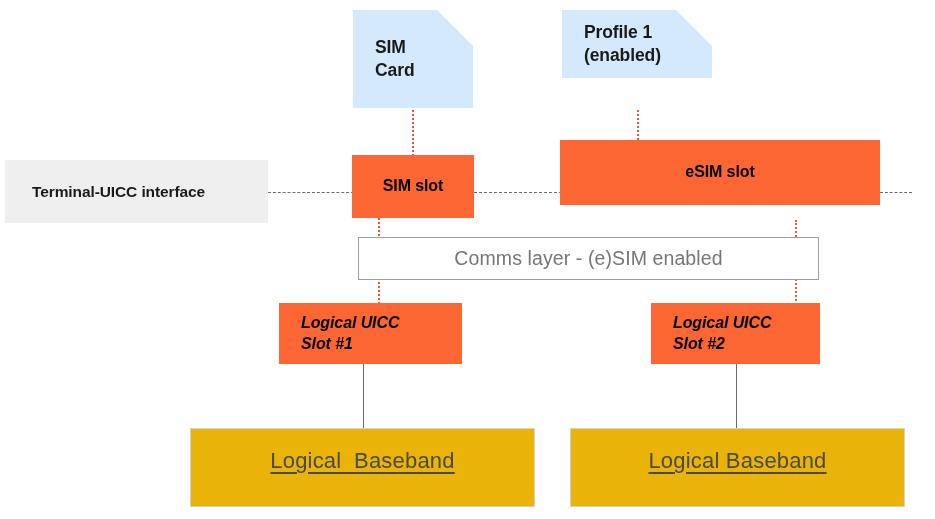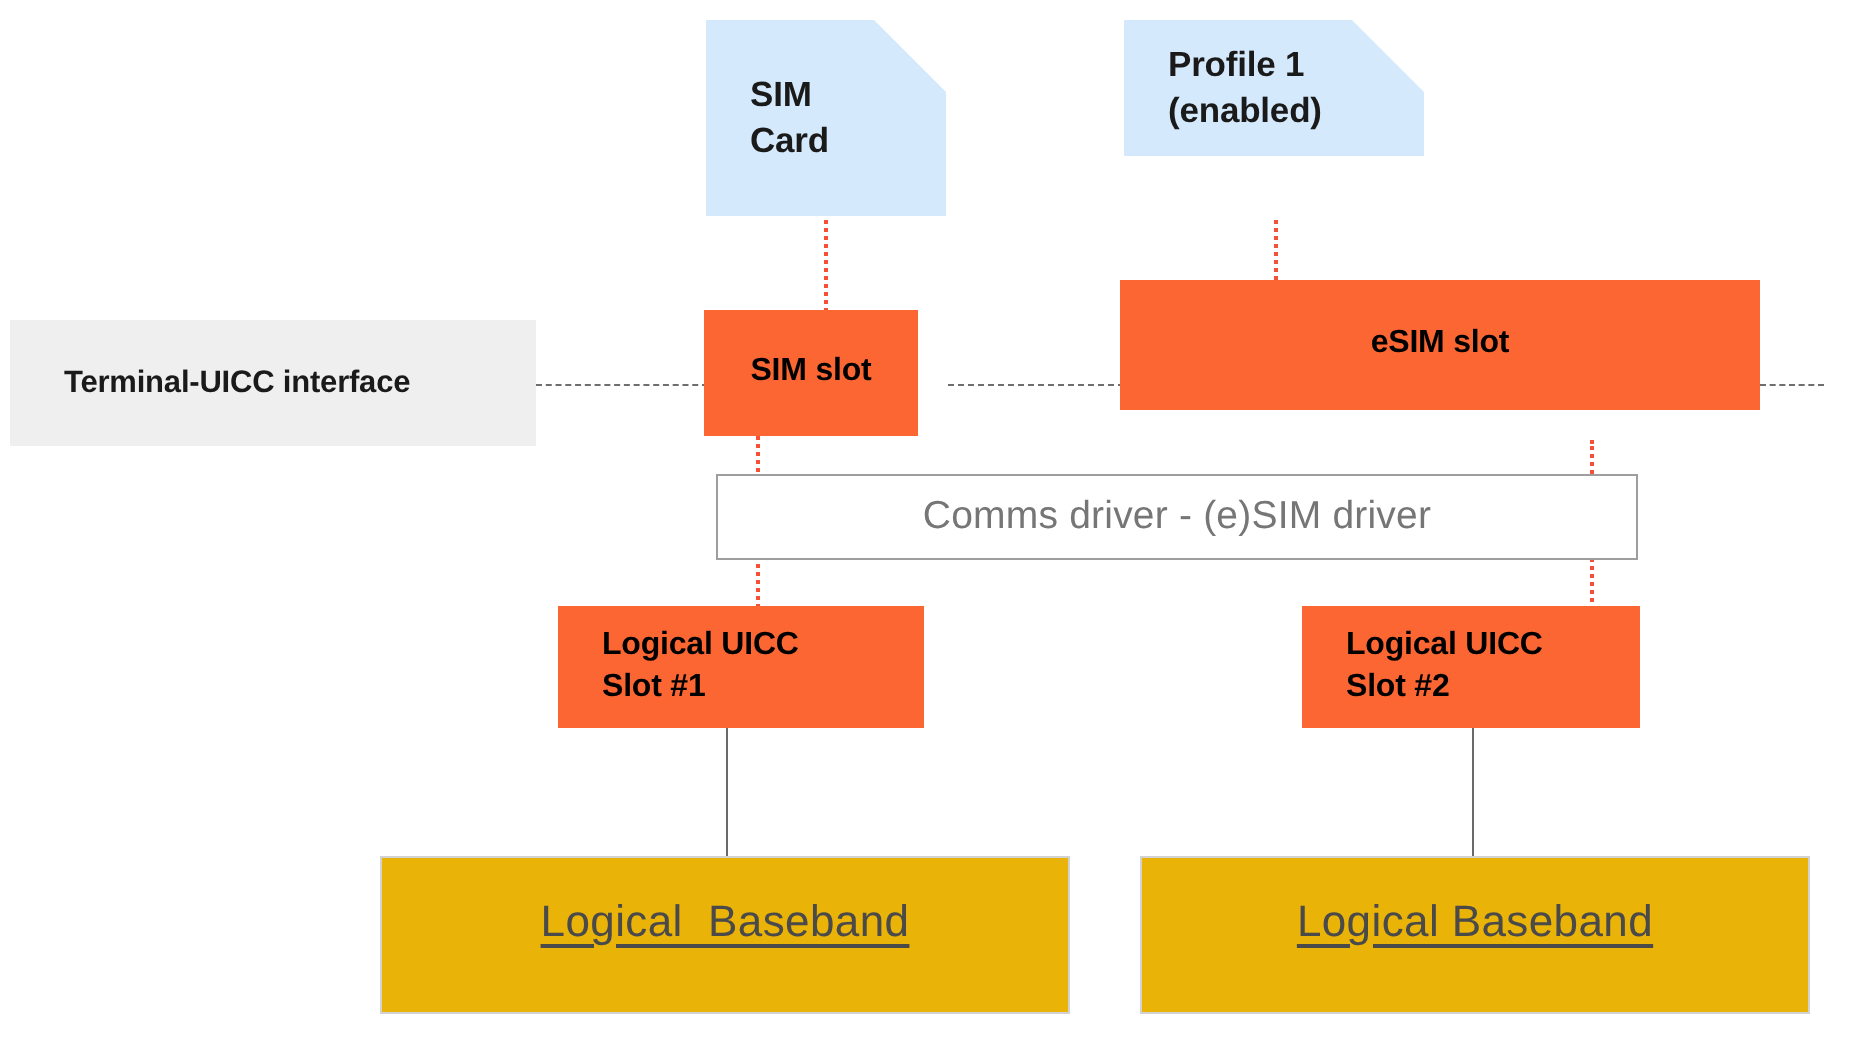--- a/index.html
+++ b/index.html
@@ -54,20 +54,21 @@
     line-height: 1.3;
     white-space: pre-line;
   }
   .slot-center {
     justify-content: center;
   }
   .slot-center .slot-label { text-align: center; }
   .slot-left {
     justify-content: flex-start;
     padding-left: 22px;
+    font-style: italic;
   }
 
   
   .iface {
     background: #efefef;
     padding-left: 27px;
   }
   .iface-label {
     font-size: 15.5px;
     font-weight: bold;
@@ -157,30 +158,30 @@
   <div class="node card card-blue" style="left:562px; top:10px; width:150px; height:68px;">
     <span class="card-label">Profile 1
 (enabled)</span>
   </div>
 
 
   <div class="node iface" style="left:5px; top:160px; width:263px; height:63px;">
     <span class="iface-label">Terminal-UICC interface</span>
   </div>
 
-  <div class="node slot slot-center" style="left:352px; top:155px; width:107px; height:63px;">
+  <div class="node slot slot-center" style="left:352px; top:155px; width:122px; height:63px;">
     <span class="slot-label">SIM slot</span>
   </div>
 
   <div class="node slot slot-center" style="left:560px; top:140px; width:320px; height:65px;">
     <span class="slot-label">eSIM slot</span>
   </div>
 
   <div class="node comms" style="left:358px; top:237px; width:461px; height:43px;">
-    <span class="comms-label">Comms driver - (e)SIM driver</span>
+    <span class="comms-label">Comms layer - (e)SIM enabled</span>
   </div>
 
   <div class="node slot slot-left" style="left:279px; top:303px; width:183px; height:61px;">
     <span class="slot-label">Logical UICC
 Slot #1</span>
   </div>
 
   <div class="node slot slot-left" style="left:651px; top:303px; width:169px; height:61px;">
     <span class="slot-label">Logical UICC
 Slot #2</span>

